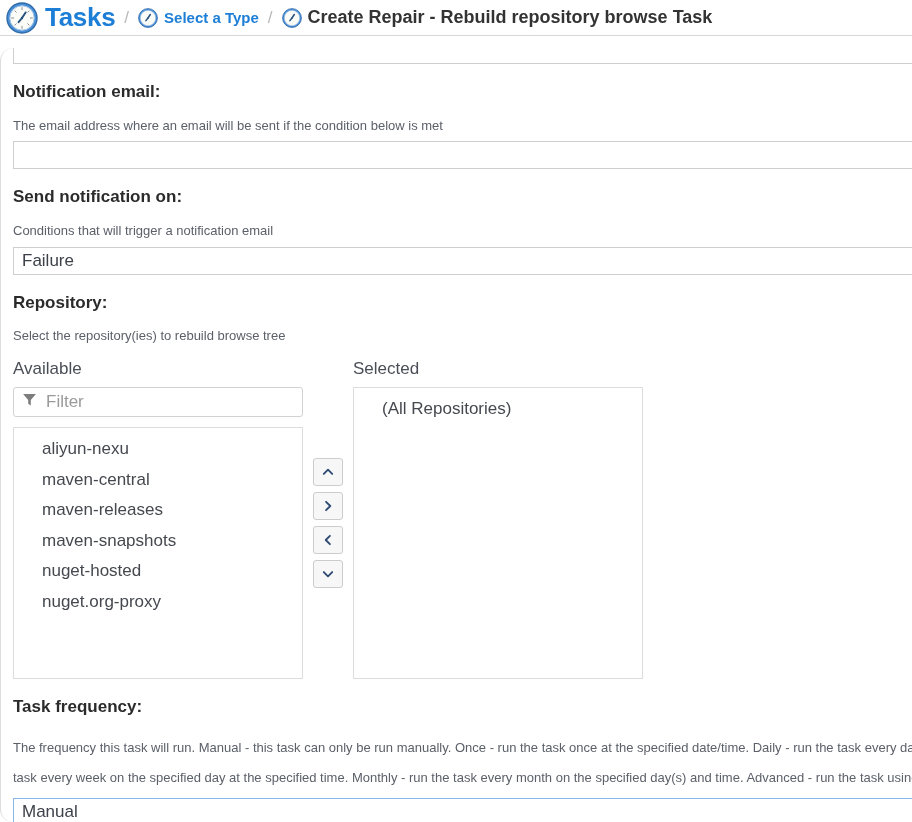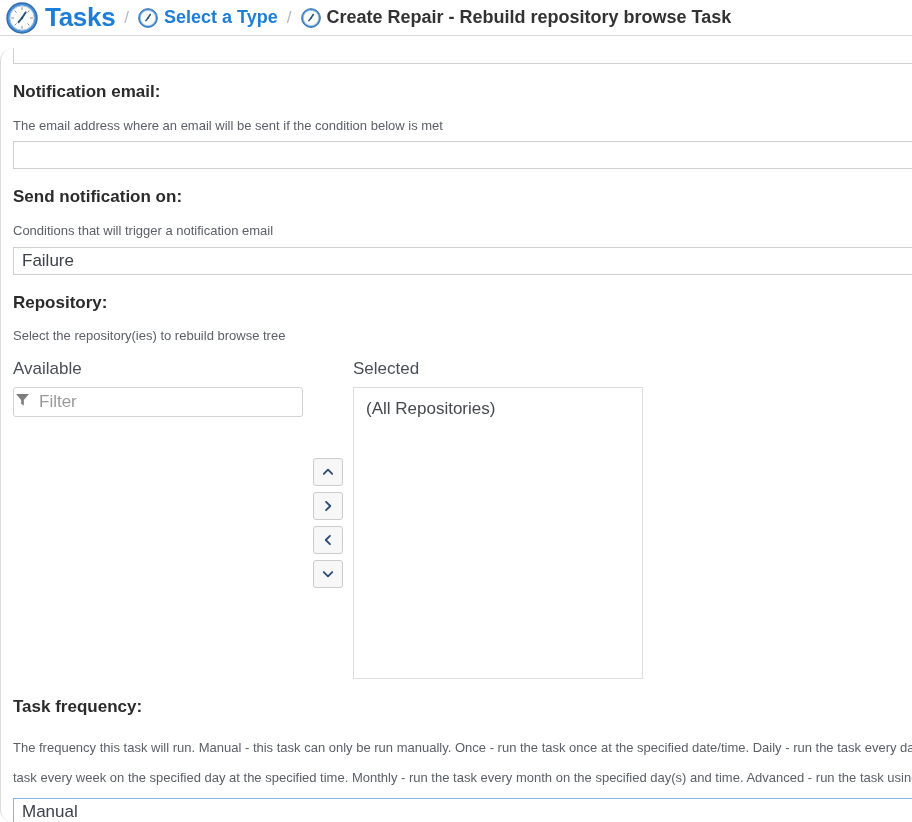--- a/index.html
+++ b/index.html
@@ -45,21 +45,21 @@
   .clock-icon svg { display: block; }
 
   .crumb-root-label {
     font-size: 26px;
     font-weight: bold;
     color: #1c7ed6;
     letter-spacing: -0.3px;
     margin-left: 7px;
   }
   .crumb-link-label {
-    font-size: 18px;
+    font-size: 15px;
     font-weight: bold;
     color: #1c7ed6;
     margin-left: 6px;
   }
   .crumb-current-label {
     font-size: 18px;
     font-weight: bold;
     color: #333333;
     margin-left: 6px;
   }
@@ -143,21 +143,21 @@
   }
   .filter-box {
     position: relative;
     height: 30px;
     border: 1px solid #d2d2d2;
     border-radius: 3px;
     background: #fff;
     box-sizing: border-box;
     display: flex;
     align-items: center;
-    padding-left: 1px;
+    padding-left: 8px;
   }
   .funnel-icon { flex: none; display: block; }
   .filter-input {
     border: 0;
     outline: 0;
     flex: 1;
     height: 26px;
     margin-left: 7px;
     font-family: "Liberation Sans", sans-serif;
     font-size: 17px;
@@ -165,21 +165,21 @@
     background: transparent;
   }
   .filter-input::placeholder { color: #9a9a9a; opacity: 1; }
 
   .listbox {
     margin-top: 10px;
     height: 252px;
     border: 1px solid #dcdcdc;
     background: #ffffff;
     box-sizing: border-box;
-    padding: 6px 0 0 0;
+    padding: 6px 0 0 16px;
     overflow: hidden;
   }
   .listbox.right { margin-top: 0; height: 292px; }
   .list-item {
     font-size: 17px;
     color: #45494f;
     padding: 3px 12px;
     line-height: 1.45;
     cursor: default;
     white-space: nowrap;
@@ -296,20 +296,28 @@
 
           <div class="filter-box">
             <span class="funnel-icon">
               <svg width="15" height="15" viewBox="0 0 16 16">
                 <path d="M1.2 2.2 L14.8 2.2 L9.4 8.4 L9.4 14.4 L6.6 12.6 L6.6 8.4 Z" fill="#7d7d7d"></path>
               </svg>
             </span>
             <input class="filter-input" type="text" placeholder="Filter" style="">
           </div>
 
+          <div class="listbox">
+            <div class="list-item">aliyun-nexu</div>
+            <div class="list-item">maven-central</div>
+            <div class="list-item">maven-releases</div>
+            <div class="list-item">maven-snapshots</div>
+            <div class="list-item">nuget-hosted</div>
+            <div class="list-item">nuget.org-proxy</div>
+          </div>
         </div>
 
         <div class="dual-buttons">
           <button class="xfer-btn">
             <span>
               <svg width="14" height="14" viewBox="0 0 16 16">
                 <polyline points="3.2,10.2 8,5.4 12.8,10.2" fill="none" stroke="#2e4a73" stroke-width="2.1" stroke-linecap="round" stroke-linejoin="round"></polyline>
               </svg>
             </span>
           </button>

